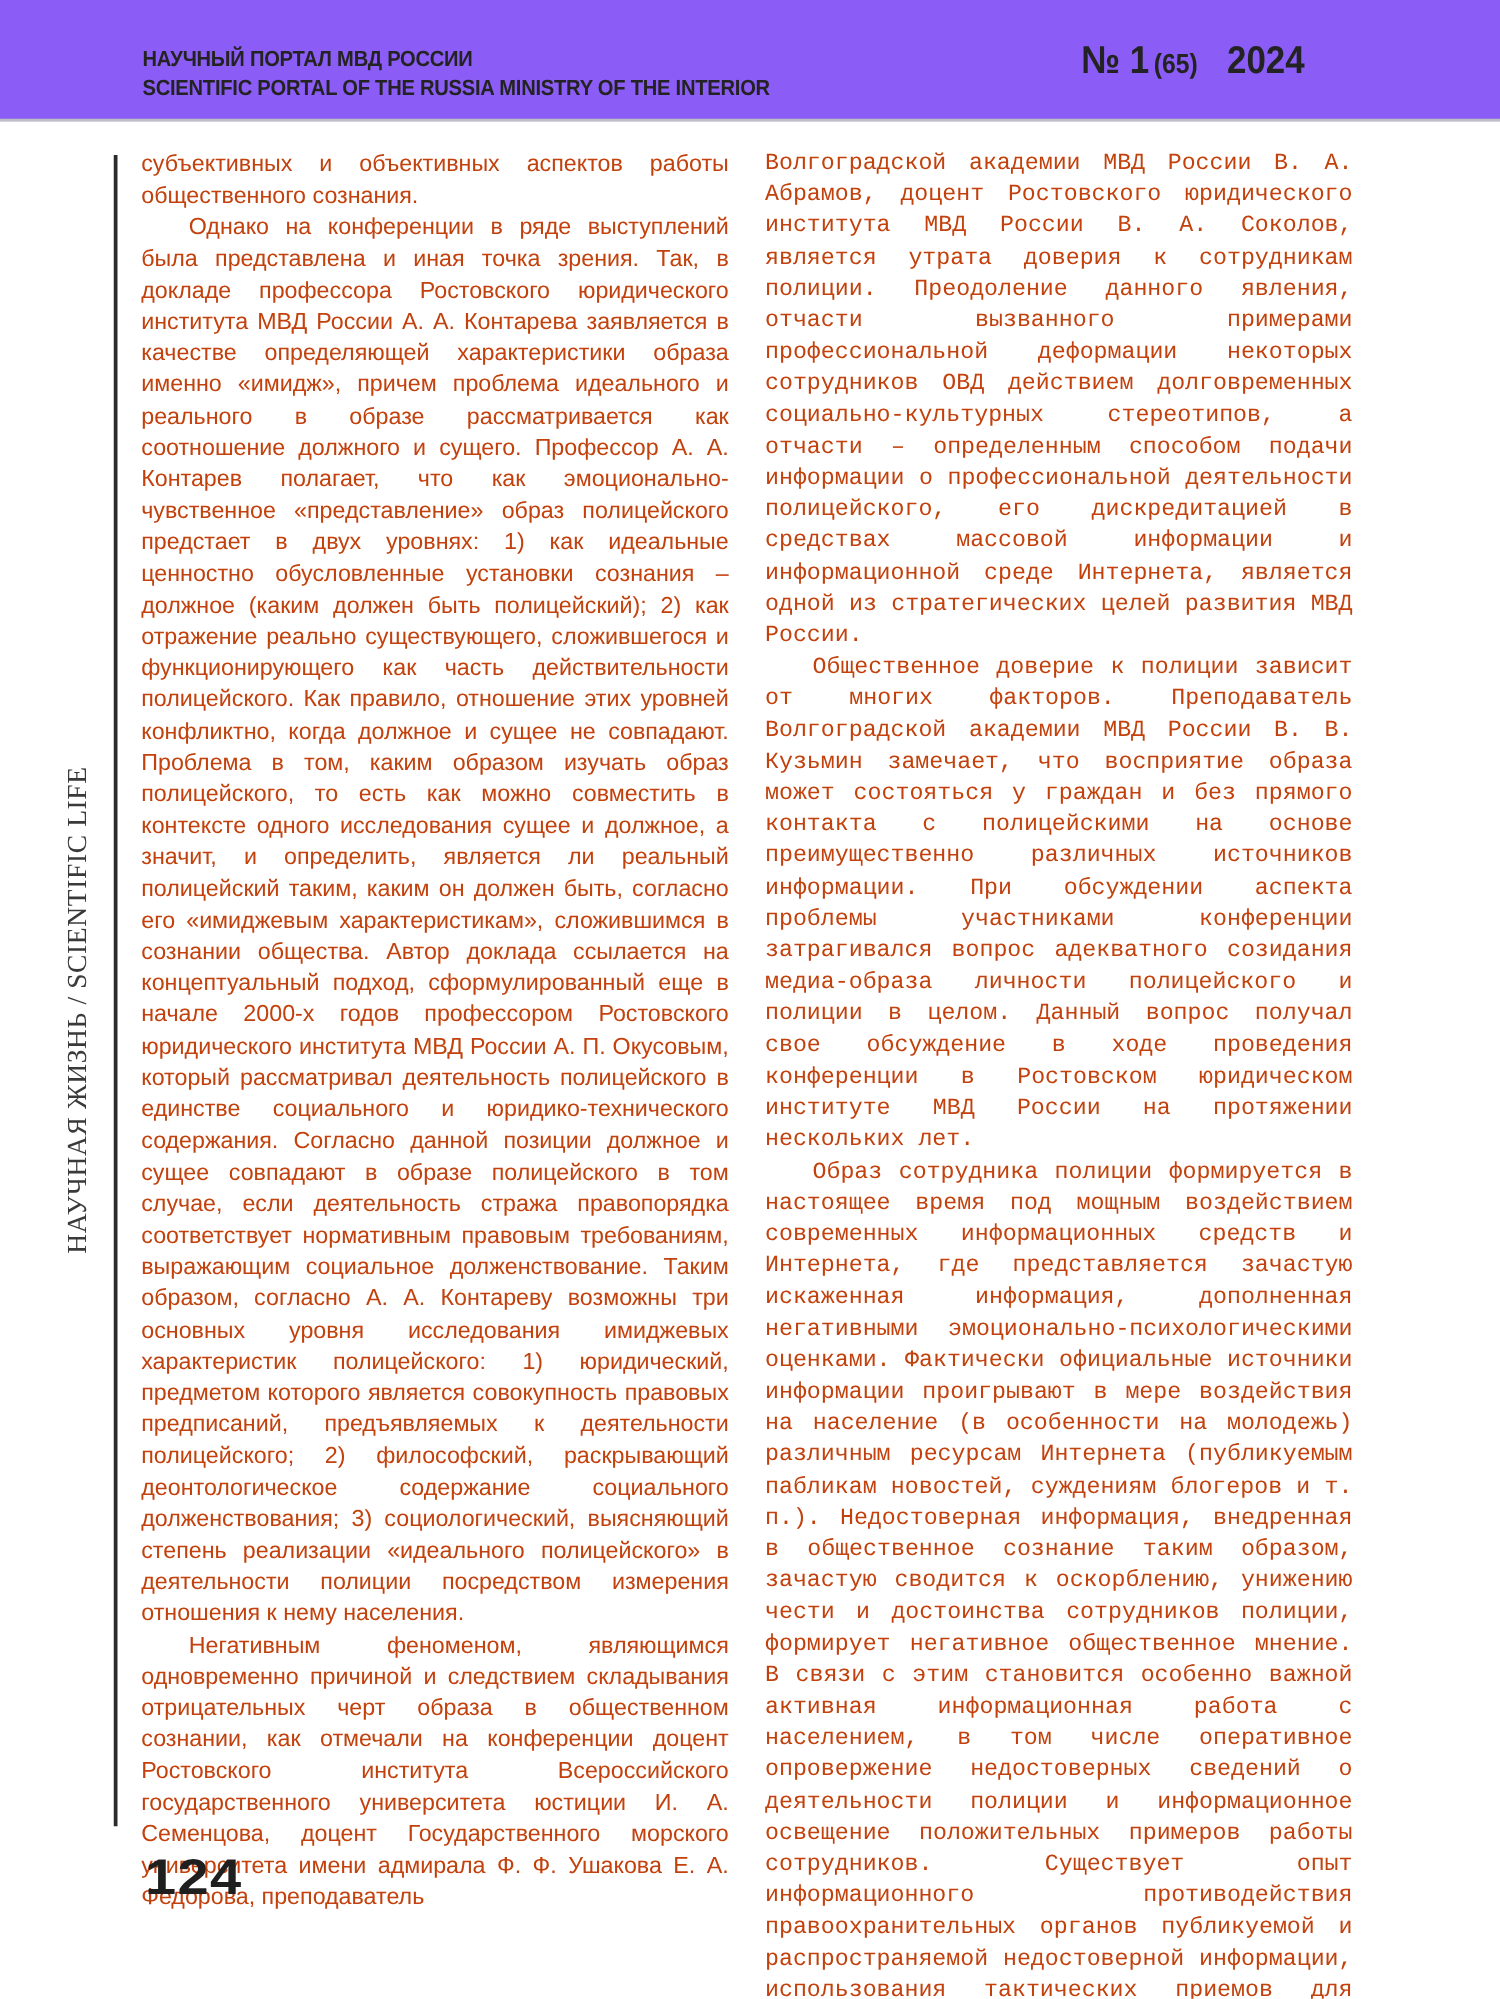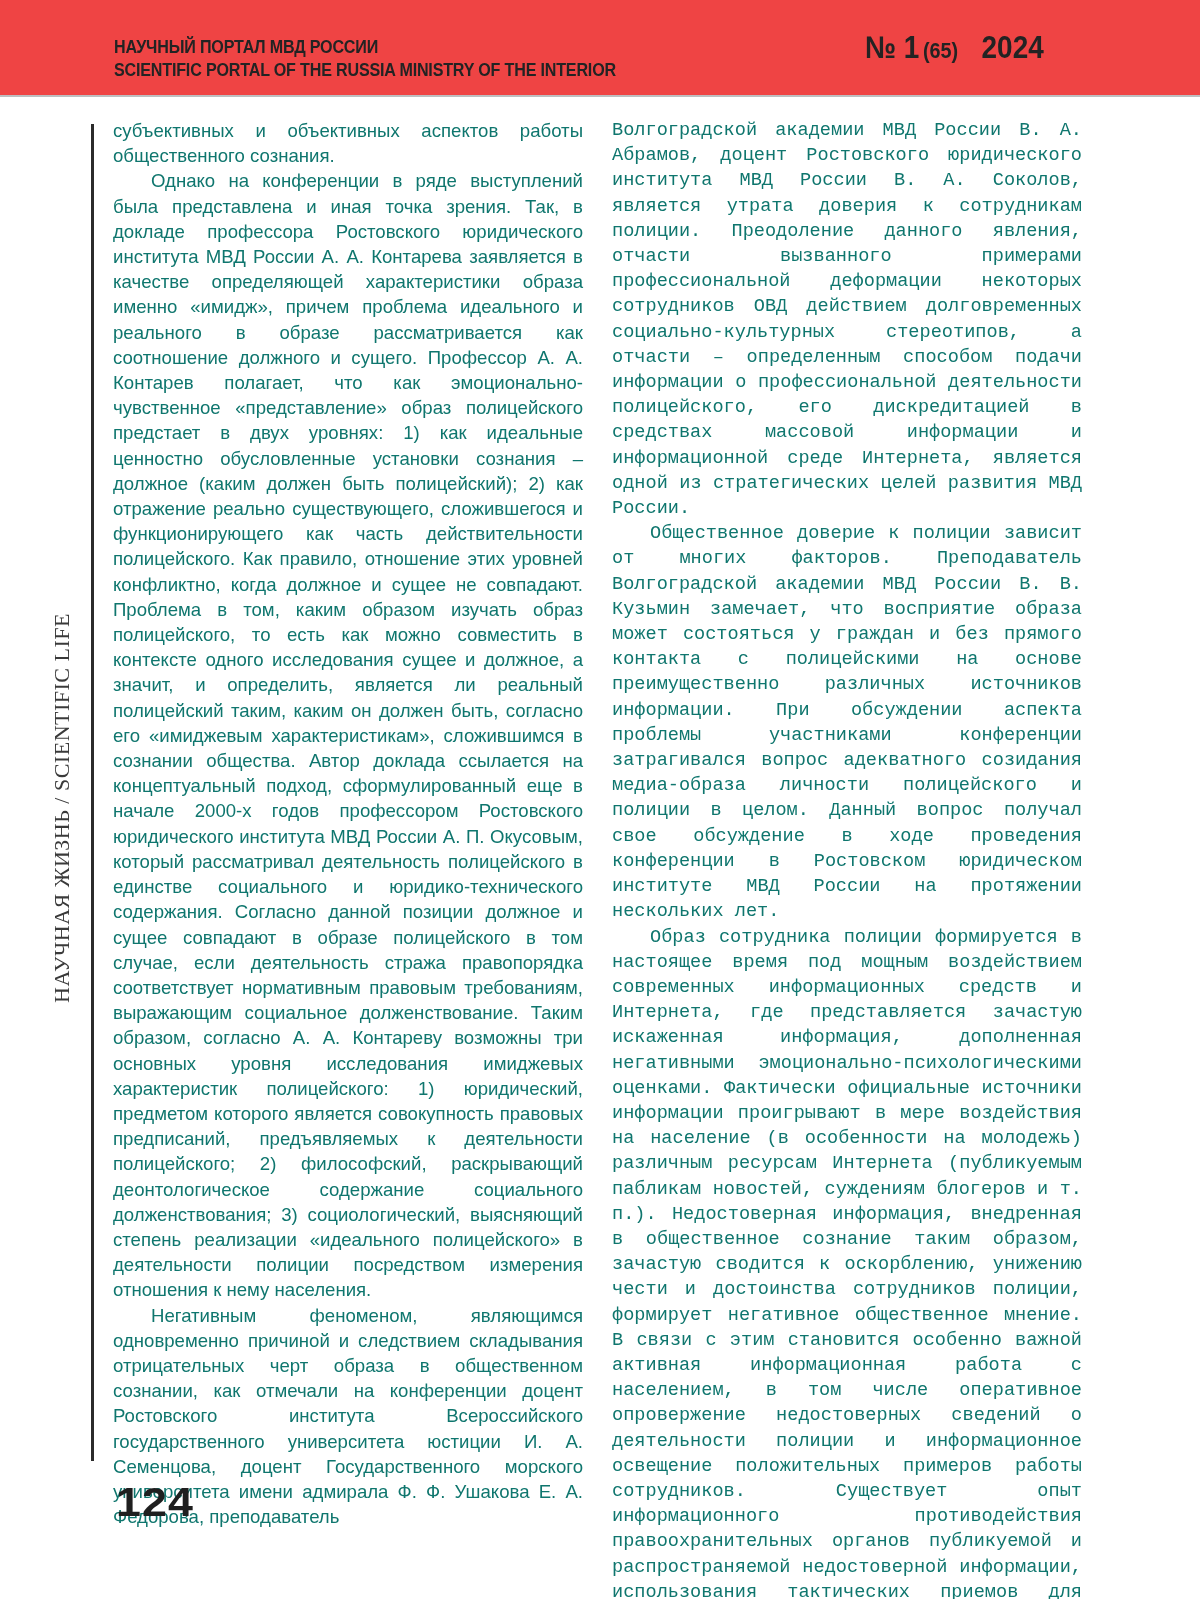--- a/index.html
+++ b/index.html
@@ -14,21 +14,21 @@
       overflow: hidden;
       font-family: "Liberation Sans", sans-serif;
       color: #2a2a2a;
     }
     .header {
       position: absolute;
       left: 0;
       top: 0;
       width: 1200px;
       height: 95px;
-      background: #ef4444;
+      background: #8b5cf6;
       border-bottom: 2px solid #bdbec0;
     }
     .header-title {
       position: absolute;
       left: 114px;
       top: 36px;
       font-family: "Liberation Sans", sans-serif;
       font-weight: bold;
       font-size: 17.5px;
       line-height: 23px;
@@ -72,21 +72,21 @@
       letter-spacing: 0.5px;
     }
     .column {
       position: absolute;
       top: 118px;
       width: 470px;
       font-family: "Liberation Sans", sans-serif;
       font-size: 18.6px;
       line-height: 25.2px;
       text-align: justify;
-      color: #0f766e;
+      color: #c2410c;
       hyphens: manual;
     }
     .col-left { left: 113px; }
     .col-right { left: 612px; font-family: Liberation Mono, monospace; }
     .column p {
       margin: 0;
       text-indent: 38px;
     }
     .column p.cont { text-indent: 0; }
     .page-number {

